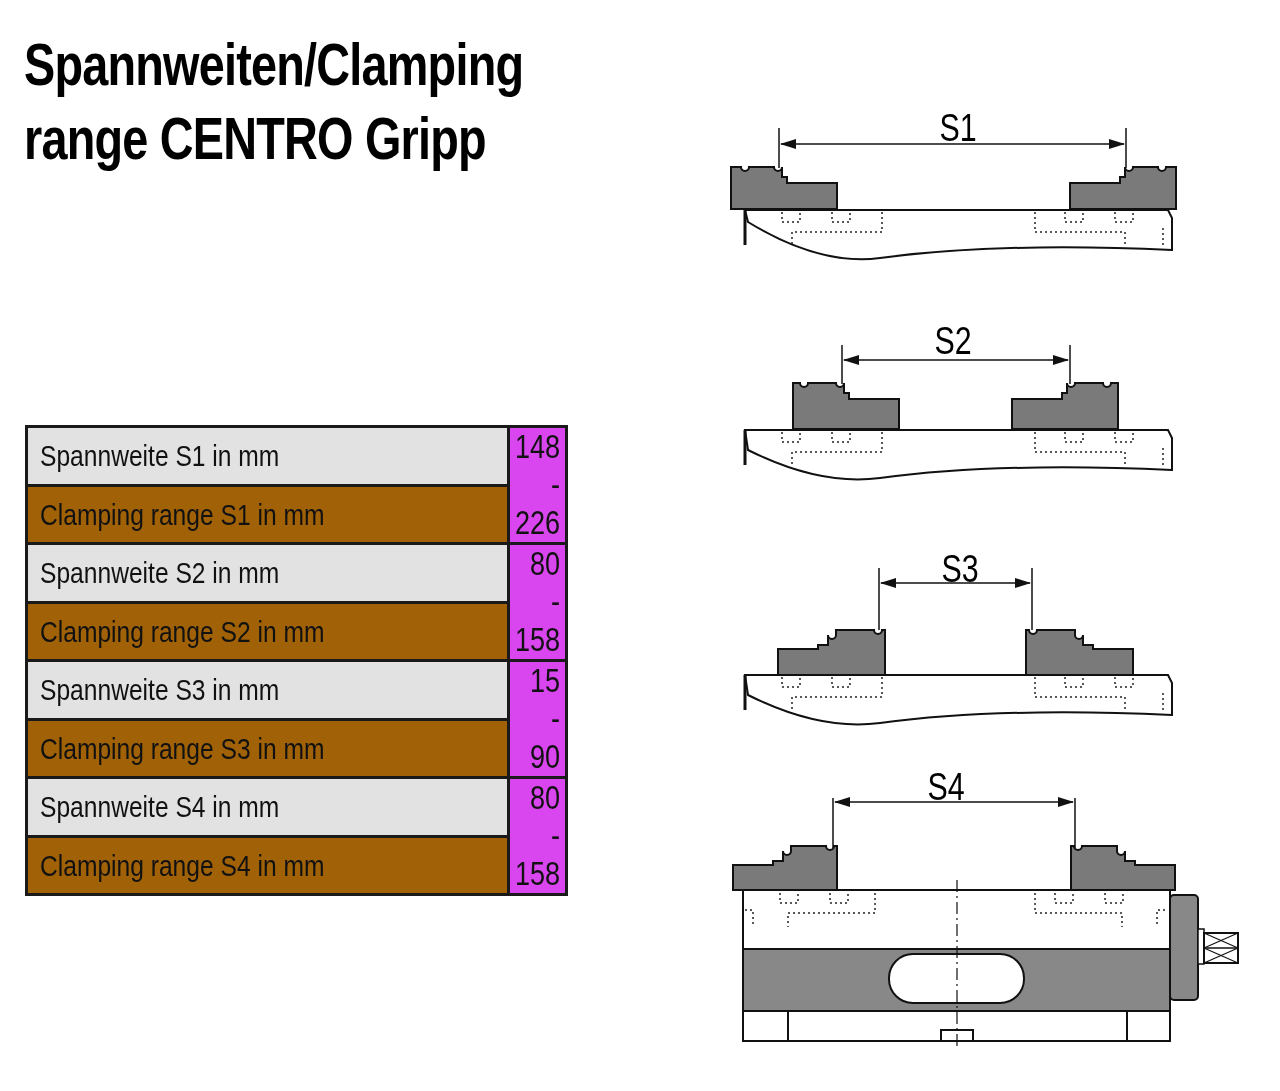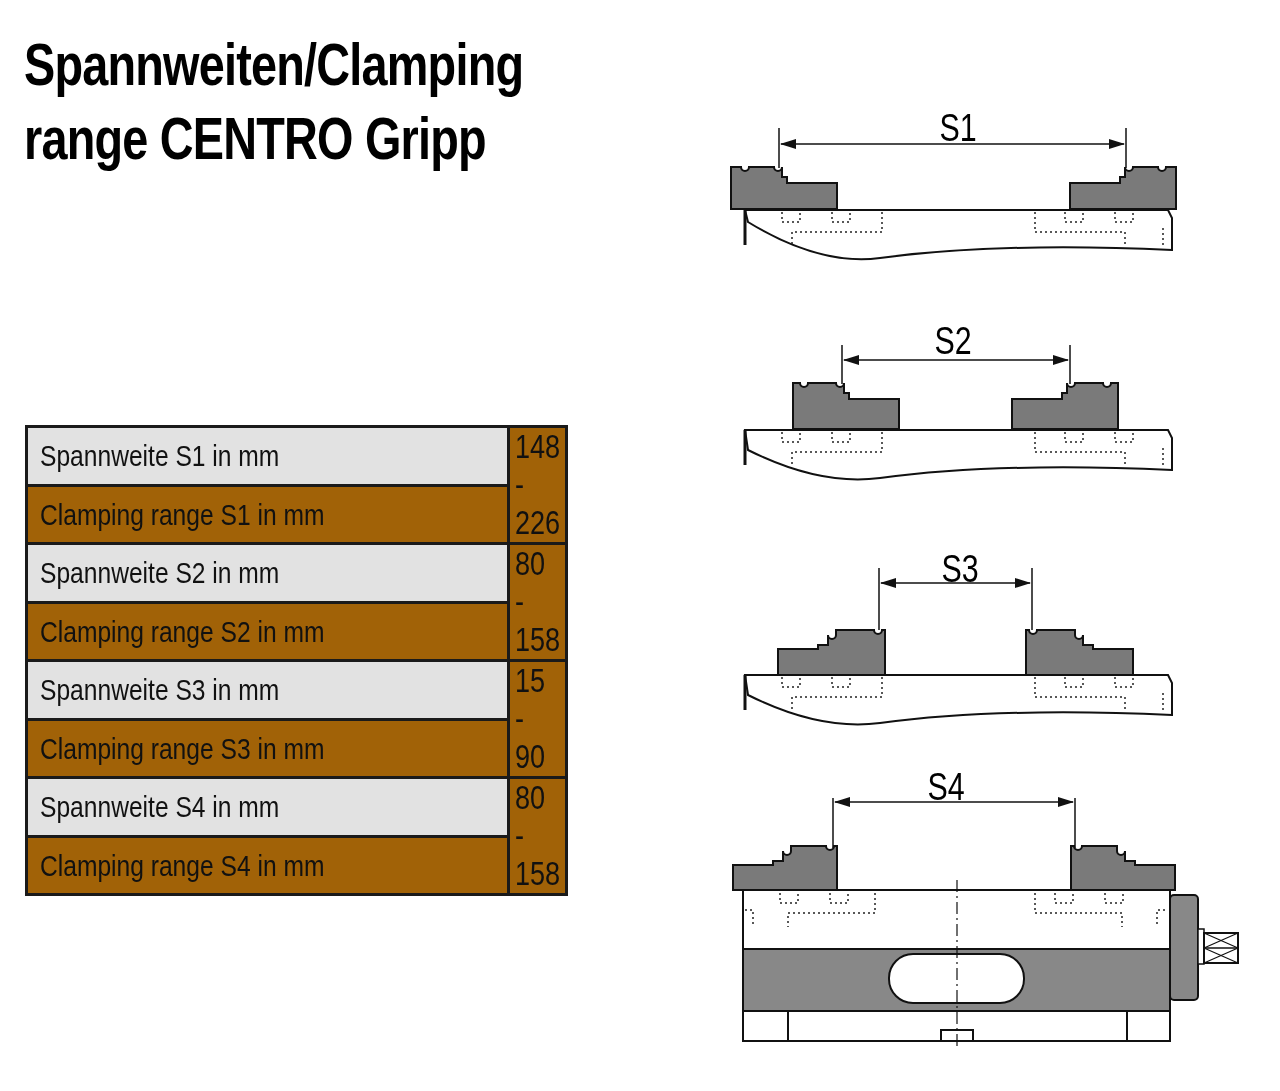--- a/index.html
+++ b/index.html
@@ -17,21 +17,21 @@
       border-collapse: collapse; border: 3px solid #1a1a1a;
     }
     .spec-table td { padding: 0; border: 3px solid #1a1a1a; height: 43px; }
     .lbl {
       width: 497px; font-size: 30px; line-height: 43px; padding-left: 12px !important;
       white-space: nowrap; overflow: hidden;
     }
     .lbl .t { display: inline-block; transform: scaleX(0.82); transform-origin: left center; }
     .lbl.de { background: #e2e2e2; }
     .lbl.en { background: #a16207; }
-    .val { background: #a16207; text-align: left; font-size: 33px; }
+    .val { background: #d946ef; text-align: right; font-size: 33px; }
     .val .t { display: inline-block; transform: scaleX(0.82); }
     .diagram { position: absolute; left: 0; top: 0; }
     .dim-label { font-family: "Liberation Sans", sans-serif; font-size: 38px; }
   </style>
 </head>
 <body>
 
 <h1 class="title">
   <span>Spannweiten/Clamping</span>
   <span>range CENTRO Gripp</span>

